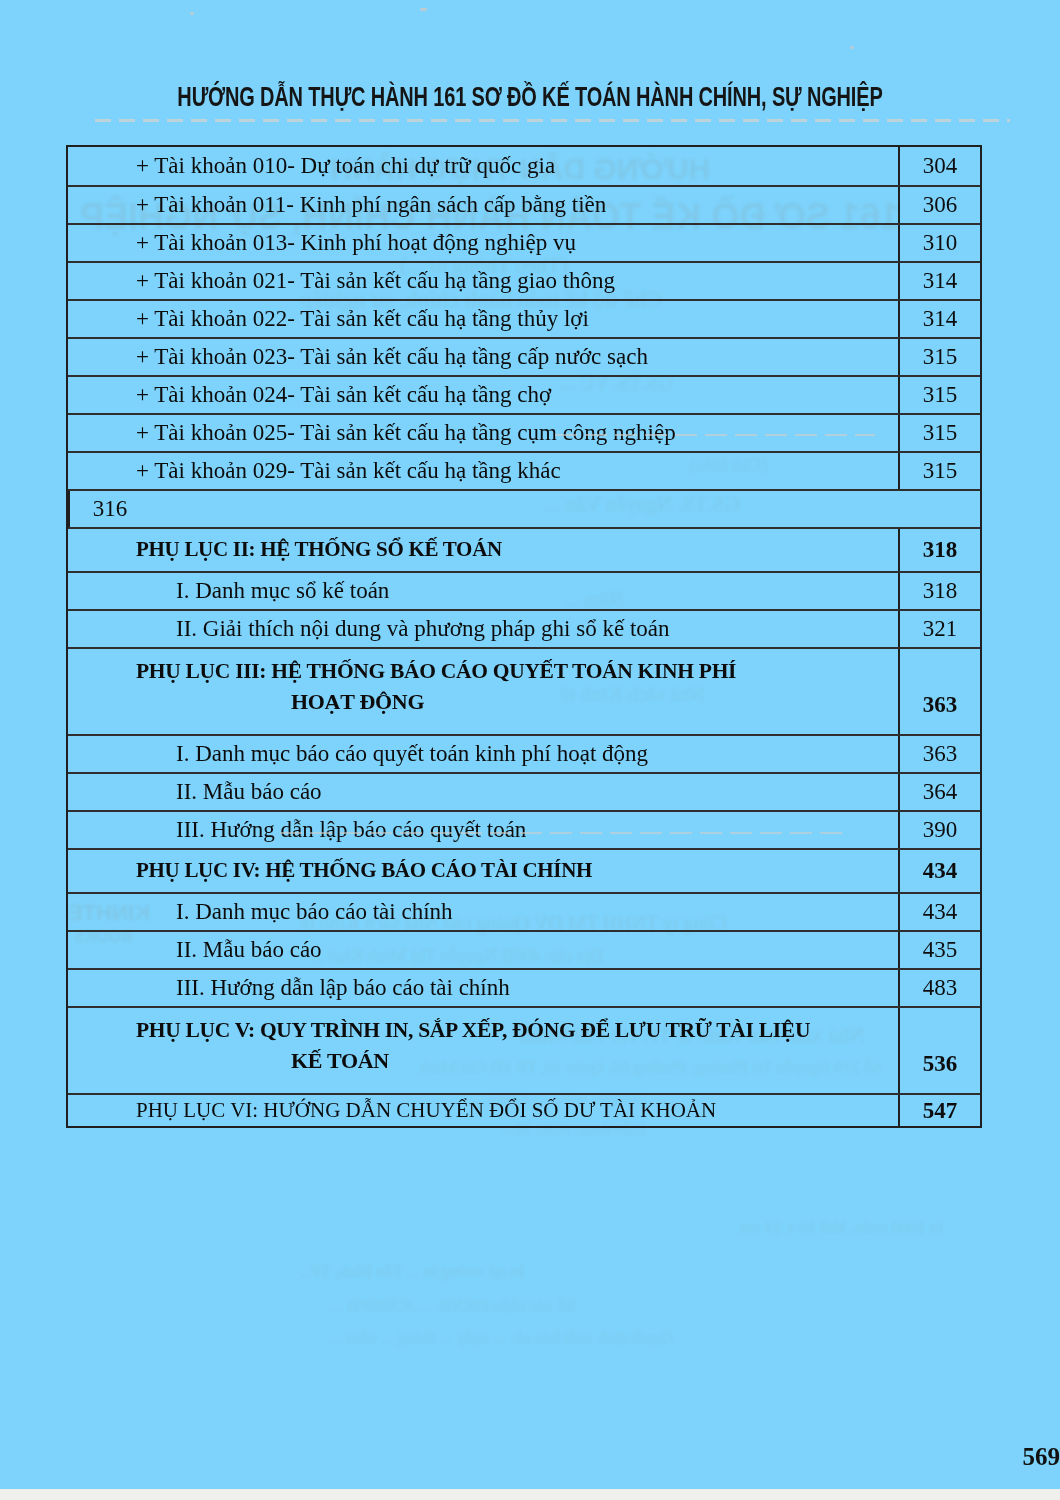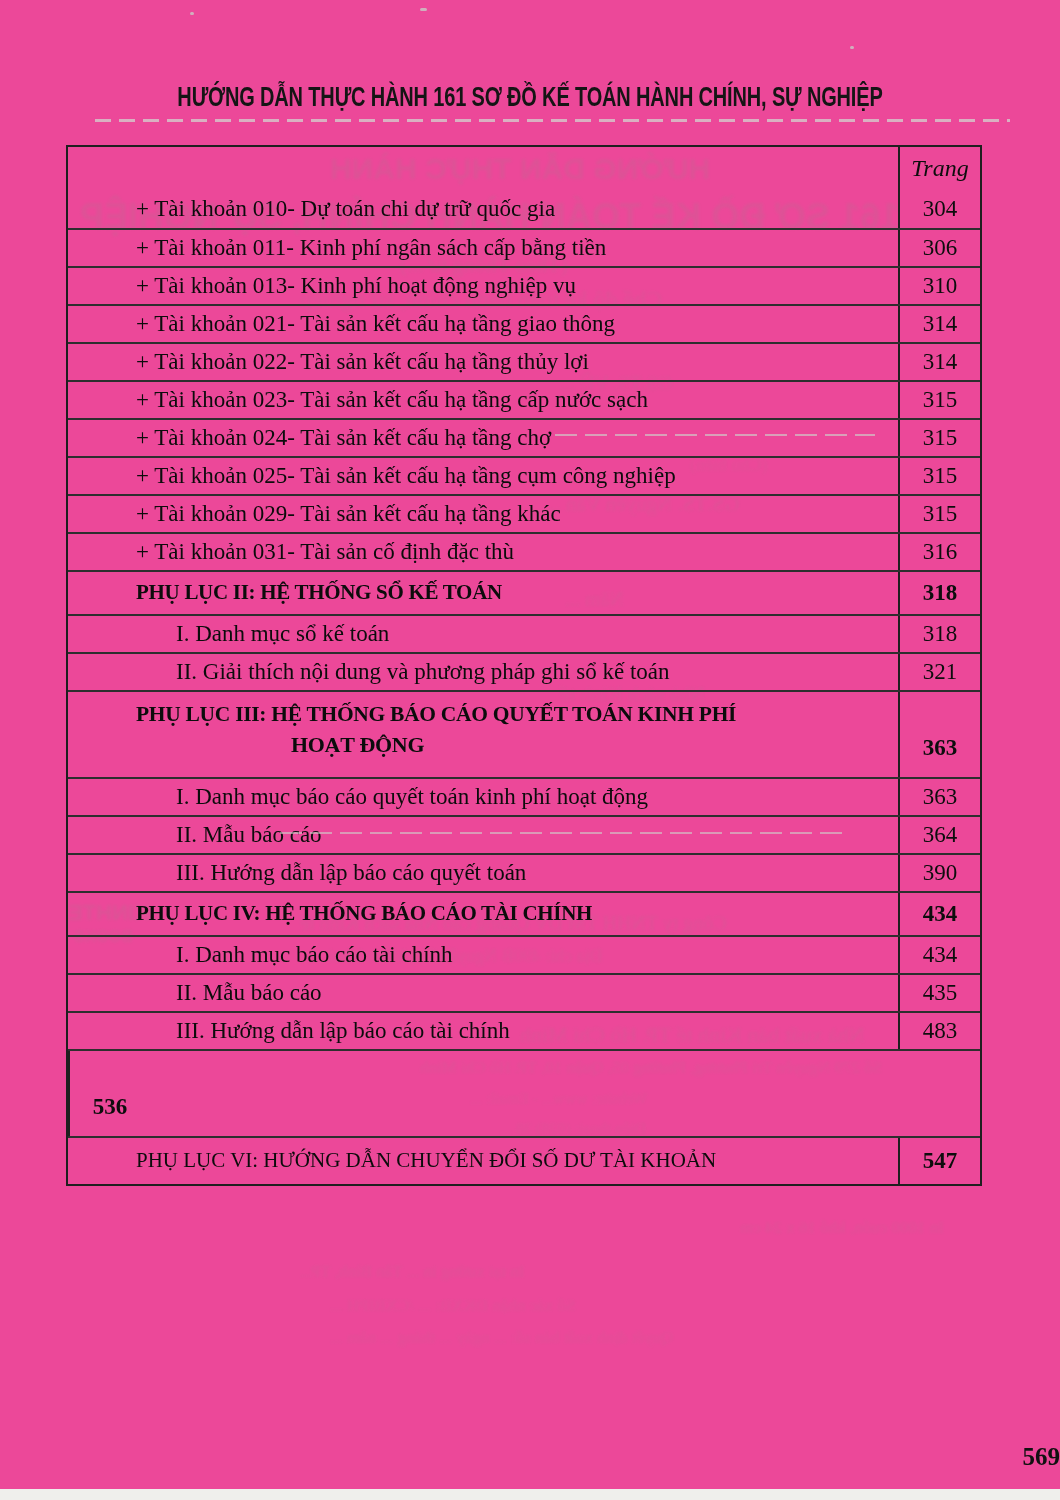--- a/index.html
+++ b/index.html
@@ -1,17 +1,17 @@
 <!DOCTYPE html>
 <html><head>
 <meta charset="utf-8">
 <style>
   html,body{margin:0;padding:0;background:#e9e9e7;}
   .page{
-    position:relative;width:1060px;height:1500px;background:#ec4899;
+    position:relative;width:1060px;height:1500px;background:#7dd3fc;
     overflow:hidden;font-family:"Liberation Serif",serif;color:#0d0d0d;
     margin:0 auto;
   }
   
   .doc-title{
     position:absolute;top:82px;left:0;width:1060px;text-align:center;
     font-family:"Liberation Sans",sans-serif;font-weight:700;font-size:27px;
     color:#151515;transform:scaleX(0.74);letter-spacing:-0.2px;white-space:nowrap;
   }
   .head-smudge{
@@ -34,21 +34,21 @@
     flex:0 0 82px;border-left:2px solid #1f1f1f;display:flex;align-items:center;
     justify-content:center;font-size:23px;box-sizing:border-box;
   }
   .r-header{height:43px;}
   .r-header .cell-page{font-style:italic;font-size:24px;font-weight:400;}
   .r-item{height:38px;}
   .r-sub{height:38px;padding-left:40px;}
   .r-section{height:44px;}
   .r-section .cell-label,.r-section2 .cell-label{font-weight:700;letter-spacing:-0.3px;}
   .r-section .cell-page,.r-section2 .cell-page,.r-last .cell-page{font-weight:700;}
-  .r-last{height:48px;gap:44px;}
+  .r-last{height:33px;gap:44px;}
   .r-section2{height:87px;}
   .r-section2 .cell-label{display:block;padding-top:11px;}
   .r-section2 .line1{font-size:21.5px;white-space:nowrap;}
   .r-section2 .line2{font-size:22px;padding-left:155px;margin-top:6px;}
   .r-section2 .cell-page{align-items:flex-end;padding-bottom:16px;}
   .r-section .cell-label,.r-last .cell-label{font-size:21px;white-space:nowrap;}
   
   .folio{
     position:absolute;top:1443px;left:0;width:1060px;text-align:right;
     font-size:25px;font-weight:700;color:#111;
@@ -96,24 +96,20 @@
       <div class="bleed" style="left: 420px; top: 1058px; font-size: 17px; opacity: 0.12;">Số 279 Nguyễn Tri Phương, Phường 05, Quận 10, TP. Hồ Chí Minh</div>
       <div class="bleed" style="left: 470px; top: 1090px; font-size: 16px; opacity: 0.1;">Website: www...  -  Email: ...</div>
       <div class="bleed" style="left: 500px; top: 1120px; font-size: 16px; opacity: 0.1;">Điện thoại: (028) 38 ...</div>
       <div class="bleed" style="left: 740px; top: 1218px; font-size: 17px; opacity: 0.13;">In 1000 cuốn, khổ 16 x 24 cm</div>
       <div class="bleed" style="left: 300px; top: 1262px; font-size: 17px; opacity: 0.13;">In tại xưởng in ... Tân Bình, TP...</div>
       <div class="bleed" style="left: 330px; top: 1296px; font-size: 17px; opacity: 0.11;">Số xác nhận ĐKXB: ... /CXBIPH ...</div>
       <div class="bleed" style="left: 330px; top: 1328px; font-size: 17px; opacity: 0.1;">Quyết định xuất bản số: ... ngày ... tháng ... năm ...</div>
     </div>
 
   <div class="toc">
-    <div class="row r-header">
-      <div class="cell-label"></div>
-      <div class="cell-page">Trang</div>
-    </div>
     <div id="toc-body">
         <div class="row r-item">
           <div class="cell-label">+ Tài khoản 010- Dự toán chi dự trữ quốc gia</div>
           <div class="cell-page">304</div>
         </div>
         <div class="row r-item">
           <div class="cell-label">+ Tài khoản 011- Kinh phí ngân sách cấp bằng tiền</div>
           <div class="cell-page">306</div>
         </div>
         <div class="row r-item">
@@ -138,21 +134,20 @@
         </div>
         <div class="row r-item">
           <div class="cell-label">+ Tài khoản 025- Tài sản kết cấu hạ tầng cụm công nghiệp</div>
           <div class="cell-page">315</div>
         </div>
         <div class="row r-item">
           <div class="cell-label">+ Tài khoản 029- Tài sản kết cấu hạ tầng khác</div>
           <div class="cell-page">315</div>
         </div>
         <div class="row r-item">
-          <div class="cell-label">+ Tài khoản 031- Tài sản cố định đặc thù</div>
           <div class="cell-page">316</div>
         </div>
         <div class="row r-section">
           <div class="cell-label">PHỤ LỤC II: HỆ THỐNG SỔ KẾ TOÁN</div>
           <div class="cell-page">318</div>
         </div>
         <div class="row r-sub">
           <div class="cell-label">I. Danh mục sổ kế toán</div>
           <div class="cell-page">318</div>
         </div>
@@ -189,20 +184,24 @@
         </div>
         <div class="row r-sub">
           <div class="cell-label">II. Mẫu báo cáo</div>
           <div class="cell-page">435</div>
         </div>
         <div class="row r-sub">
           <div class="cell-label">III. Hướng dẫn lập báo cáo tài chính</div>
           <div class="cell-page">483</div>
         </div>
         <div class="row r-section2">
+          <div class="cell-label">
+            <div class="line1">PHỤ LỤC V: QUY TRÌNH IN, SẮP XẾP, ĐÓNG ĐỂ LƯU TRỮ TÀI LIỆU</div>
+            <div class="line2">KẾ TOÁN</div>
+          </div>
           <div class="cell-page">536</div>
         </div>
         <div class="row r-last">
           <div class="cell-label">PHỤ LỤC VI: HƯỚNG DẪN CHUYỂN ĐỔI SỐ DƯ TÀI KHOẢN</div>
           <div class="cell-page">547</div>
         </div>
       </div>
   </div>
 
   <div class="artifact-line" style="left:555px;top:434px;width:320px;opacity:.65"></div>

